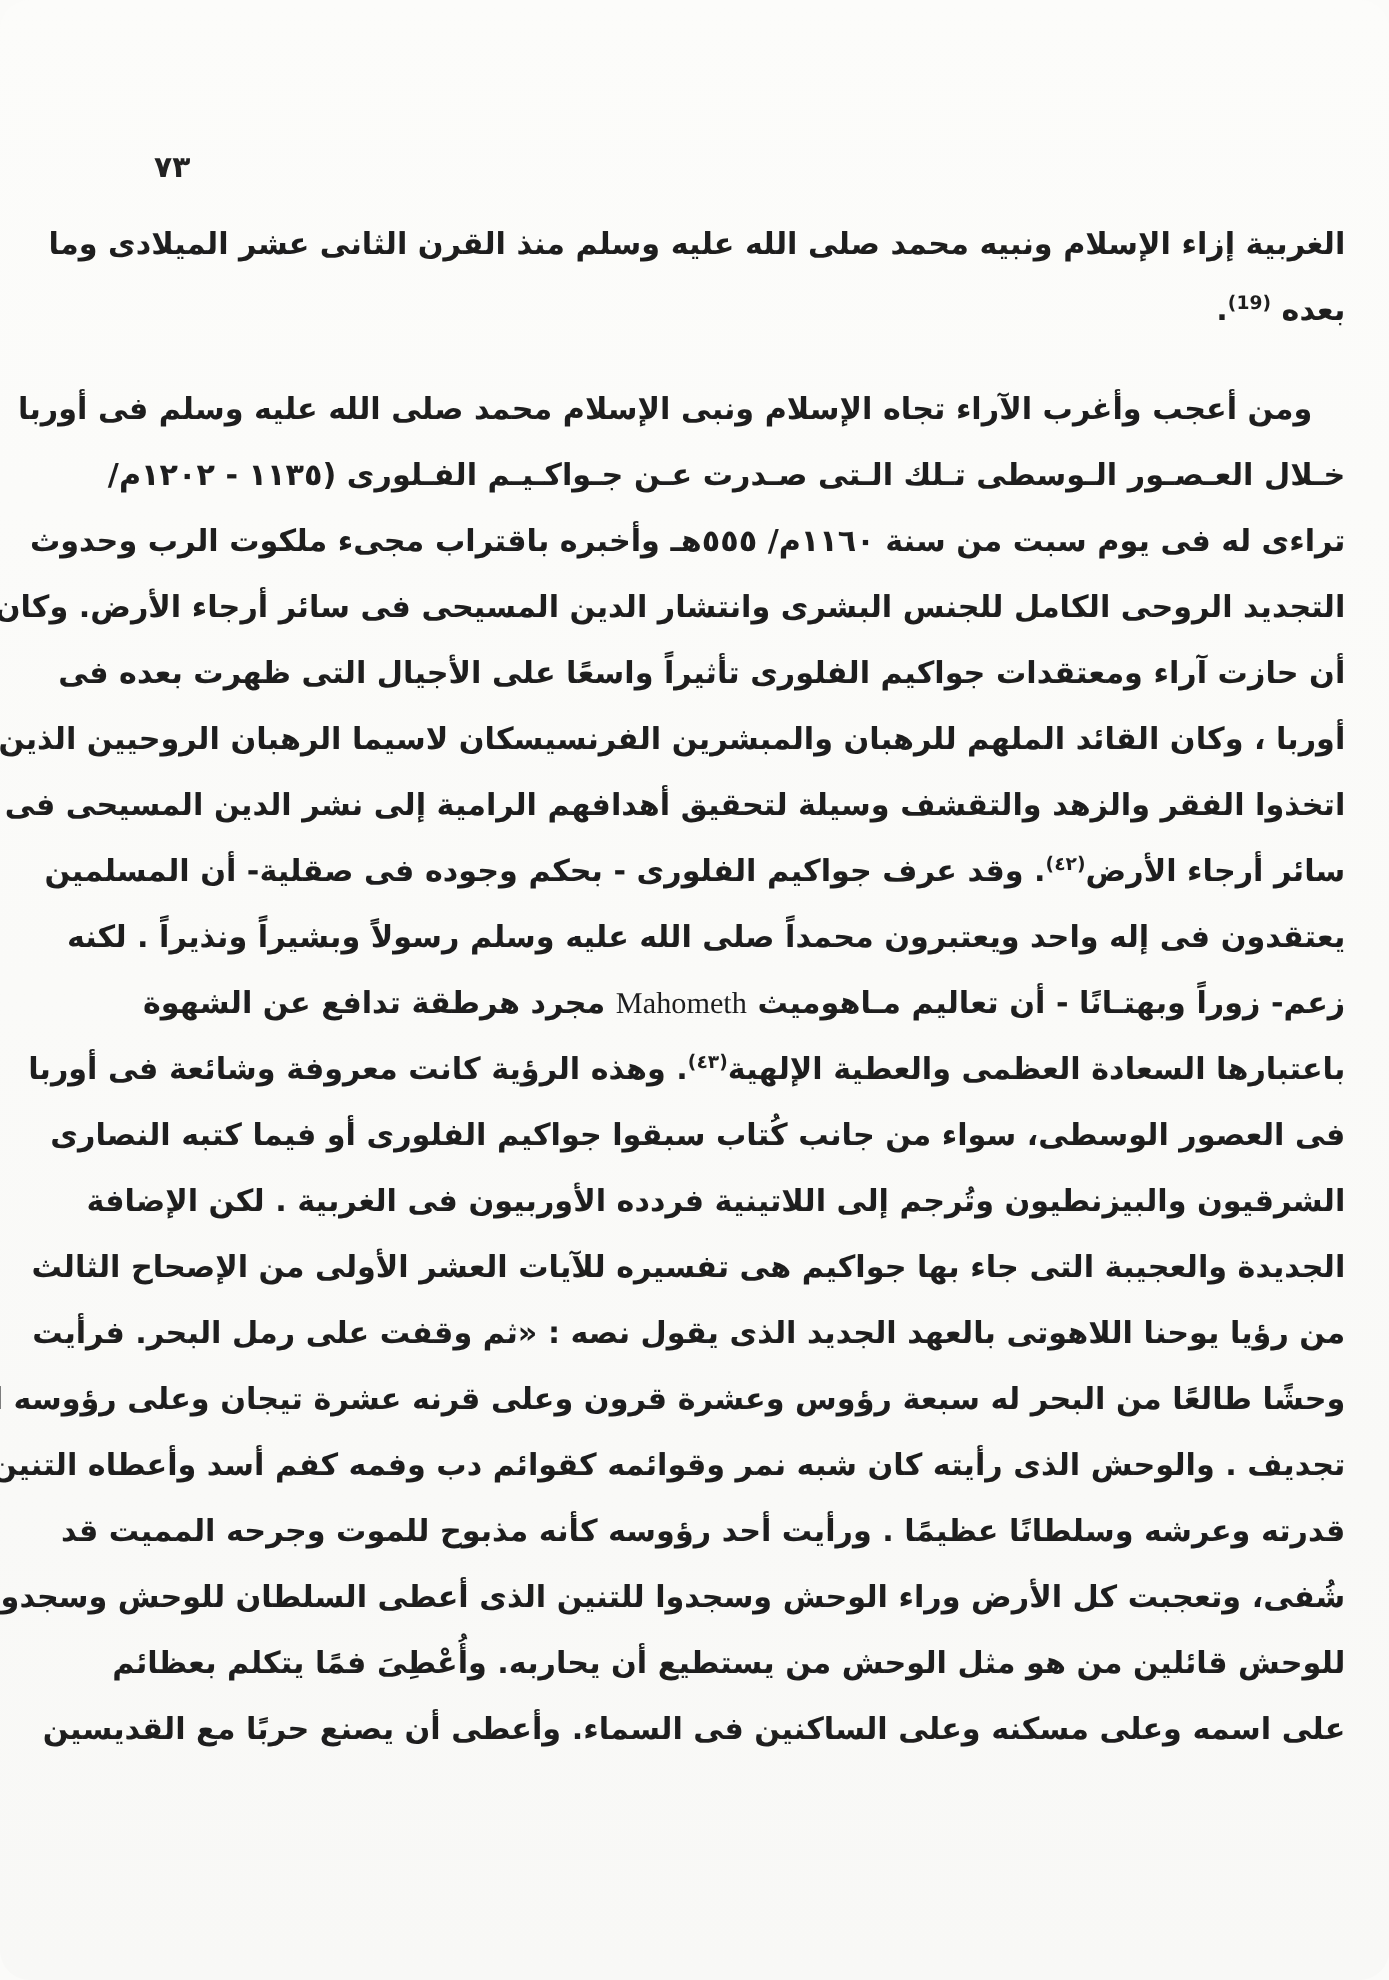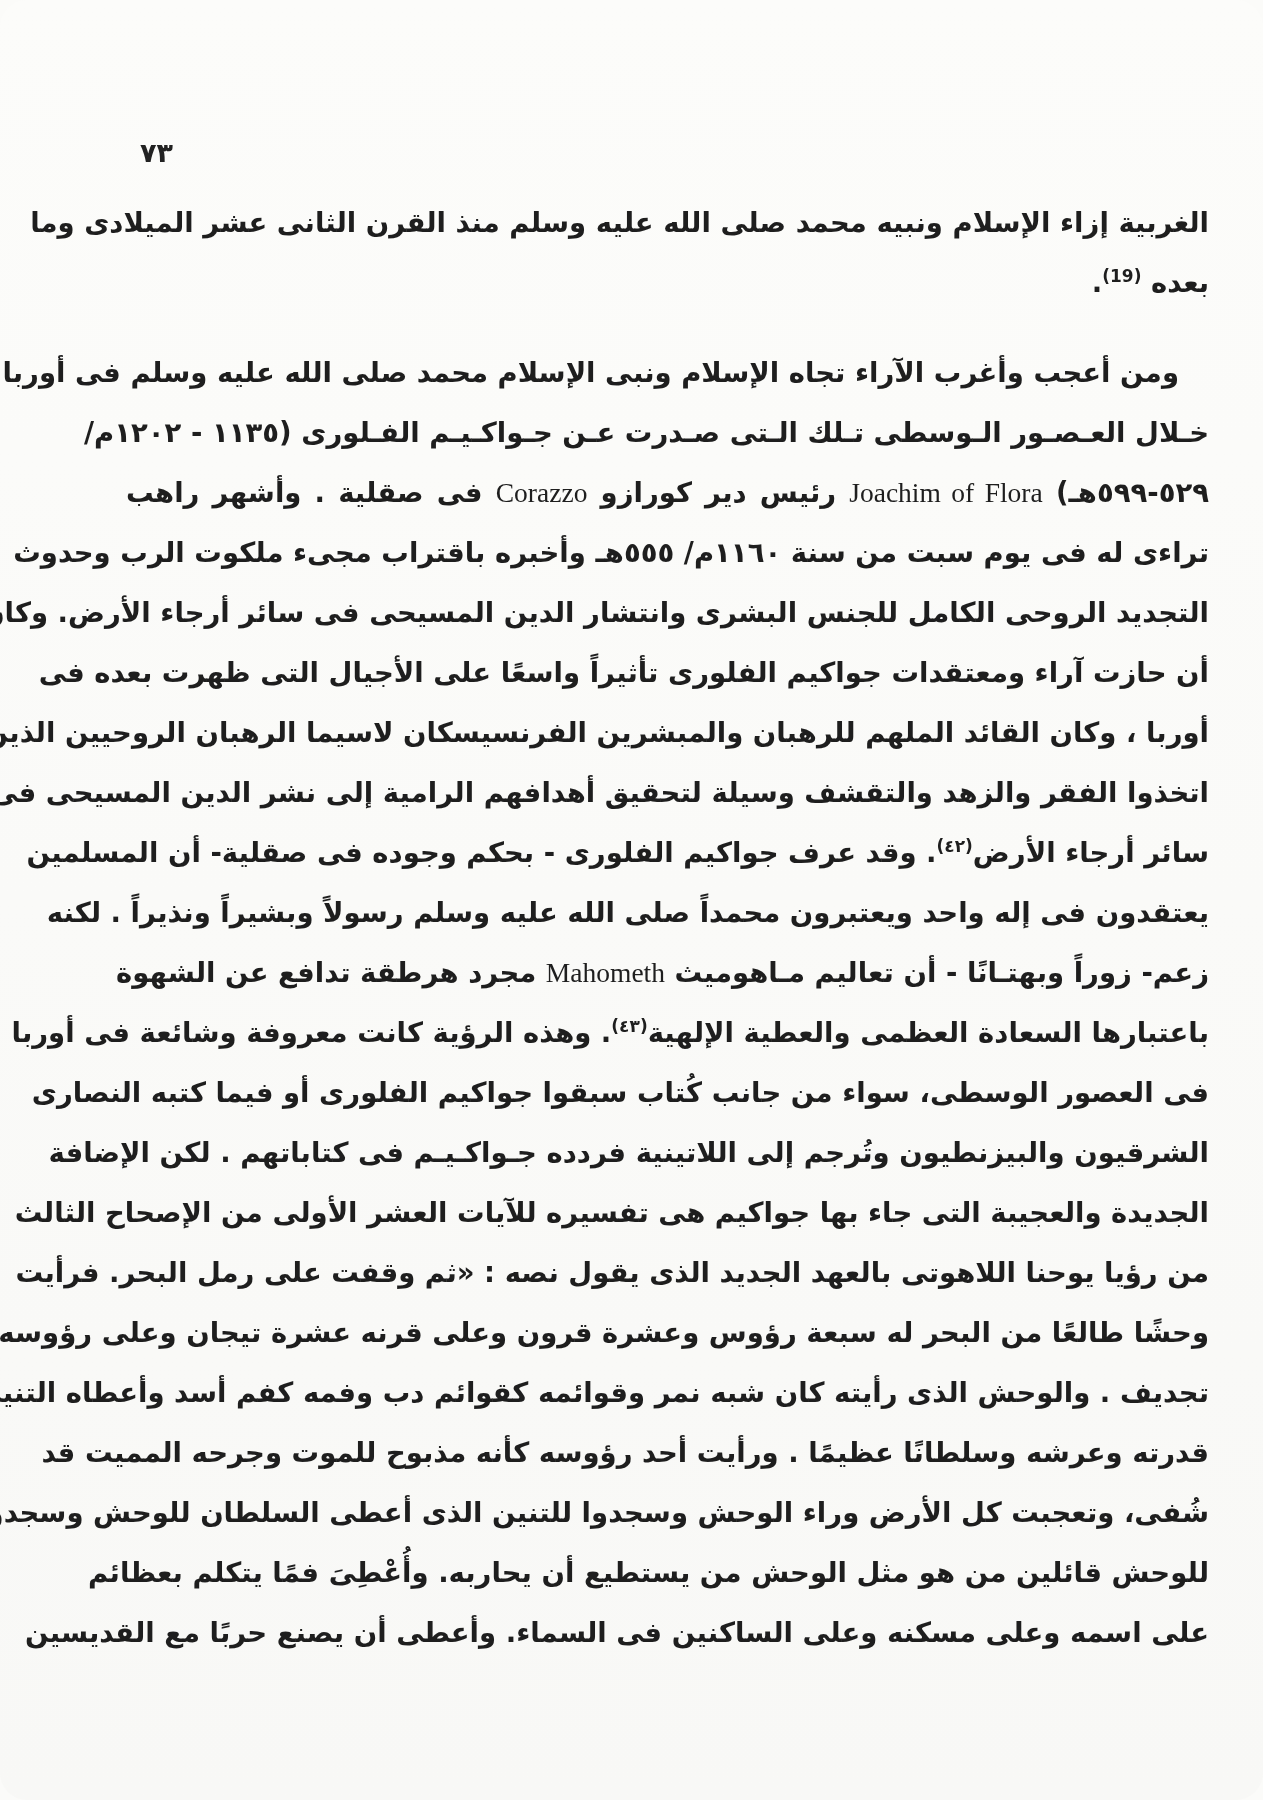--- a/index.html
+++ b/index.html
@@ -27,21 +27,21 @@
       position: absolute;
       left: 140px;
       top: 137px;
       font-size: 27px;
       font-weight: bold;
       color: #222;
       direction: rtl;
     }
     .body-text {
       position: absolute;
-      left: 126px;
+      left: 140px;
       top: 192px;
       width: 1083px;
       direction: rtl;
       text-align: justify;
     }
     .line {
       display: block;
       height: 60px;
       line-height: 60px;
       font-size: 27.5px;
@@ -86,32 +86,31 @@
     <div>
       <span class="line"><span>الغربية إزاء الإسلام ونبيه محمد صلى الله عليه وسلم منذ القرن الثانى عشر الميلادى وما</span></span>
       <span class="line last"><span>بعده</span> <sup class="fn">(19)</sup><span>.</span></span>
     </div>
 
     <span class="para-gap"></span>
 
     <div>
       <span class="line indent"><span>ومن أعجب وأغرب الآراء تجاه الإسلام ونبى الإسلام محمد صلى الله عليه وسلم فى أوربا</span></span>
       <span class="line"><span>خـلال العـصـور الـوسطى تـلك الـتى صـدرت عـن جـواكـيـم الفـلورى (١١٣٥ - ١٢٠٢م/</span></span>
-      <span class="line"><span>٥٢٩-٥٩٩هـ)</span> <span class="latin">Joachim of Flora</span> <span>رئيس دير كورازو</span> <span class="latin">Corazzo</span> <span>فى صقلية . وأشهر راهب</span></span>
       <span class="line"><span>تراءى له فى يوم سبت من سنة ١١٦٠م/ ٥٥٥هـ وأخبره باقتراب مجىء ملكوت الرب وحدوث</span></span>
       <span class="line"><span>التجديد الروحى الكامل للجنس البشرى وانتشار الدين المسيحى فى سائر أرجاء الأرض. وكان</span></span>
       <span class="line"><span>أن حازت آراء ومعتقدات جواكيم الفلورى تأثيراً واسعًا على الأجيال التى ظهرت بعده فى</span></span>
       <span class="line"><span>أوربا ، وكان القائد الملهم للرهبان والمبشرين الفرنسيسكان لاسيما الرهبان الروحيين الذين</span></span>
       <span class="line"><span>اتخذوا الفقر والزهد والتقشف وسيلة لتحقيق أهدافهم الرامية إلى نشر الدين المسيحى فى</span></span>
       <span class="line"><span>سائر أرجاء الأرض</span><sup class="fn">(٤٢)</sup><span>. وقد عرف جواكيم الفلورى - بحكم وجوده فى صقلية- أن المسلمين</span></span>
       <span class="line"><span>يعتقدون فى إله واحد ويعتبرون محمداً صلى الله عليه وسلم رسولاً وبشيراً ونذيراً . لكنه</span></span>
       <span class="line"><span>زعم- زوراً وبهتـانًا - أن تعاليم مـاهوميث</span> <span class="latin">Mahometh</span> <span>مجرد هرطقة تدافع عن الشهوة</span></span>
       <span class="line"><span>باعتبارها السعادة العظمى والعطية الإلهية</span><sup class="fn">(٤٣)</sup><span>. وهذه الرؤية كانت معروفة وشائعة فى أوربا</span></span>
       <span class="line"><span>فى العصور الوسطى، سواء من جانب كُتاب سبقوا جواكيم الفلورى أو فيما كتبه النصارى</span></span>
-      <span class="line"><span>الشرقيون والبيزنطيون وتُرجم إلى اللاتينية فردده جـواكـيـم فى كتاباتهم . لكن الإضافة</span></span>
+      <span class="line"><span>الشرقيون والبيزنطيون وتُرجم إلى اللاتينية فردده الأوربيون فى الغربية . لكن الإضافة</span></span>
       <span class="line"><span>الجديدة والعجيبة التى جاء بها جواكيم هى تفسيره للآيات العشر الأولى من الإصحاح الثالث</span></span>
       <span class="line"><span>من رؤيا يوحنا اللاهوتى بالعهد الجديد الذى يقول نصه : «ثم وقفت على رمل البحر. فرأيت</span></span>
       <span class="line"><span>وحشًا طالعًا من البحر له سبعة رؤوس وعشرة قرون وعلى قرنه عشرة تيجان وعلى رؤوسه اسم</span></span>
       <span class="line"><span>تجديف . والوحش الذى رأيته كان شبه نمر وقوائمه كقوائم دب وفمه كفم أسد وأعطاه التنين</span></span>
       <span class="line"><span>قدرته وعرشه وسلطانًا عظيمًا . ورأيت أحد رؤوسه كأنه مذبوح للموت وجرحه المميت قد</span></span>
       <span class="line"><span>شُفى، وتعجبت كل الأرض وراء الوحش وسجدوا للتنين الذى أعطى السلطان للوحش وسجدوا</span></span>
       <span class="line"><span>للوحش قائلين من هو مثل الوحش من يستطيع أن يحاربه. وأُعْطِىَ فمًا يتكلم بعظائم</span></span>
       <span class="line"><span>على اسمه وعلى مسكنه وعلى الساكنين فى السماء. وأعطى أن يصنع حربًا مع القديسين</span></span>
     </div>
 

